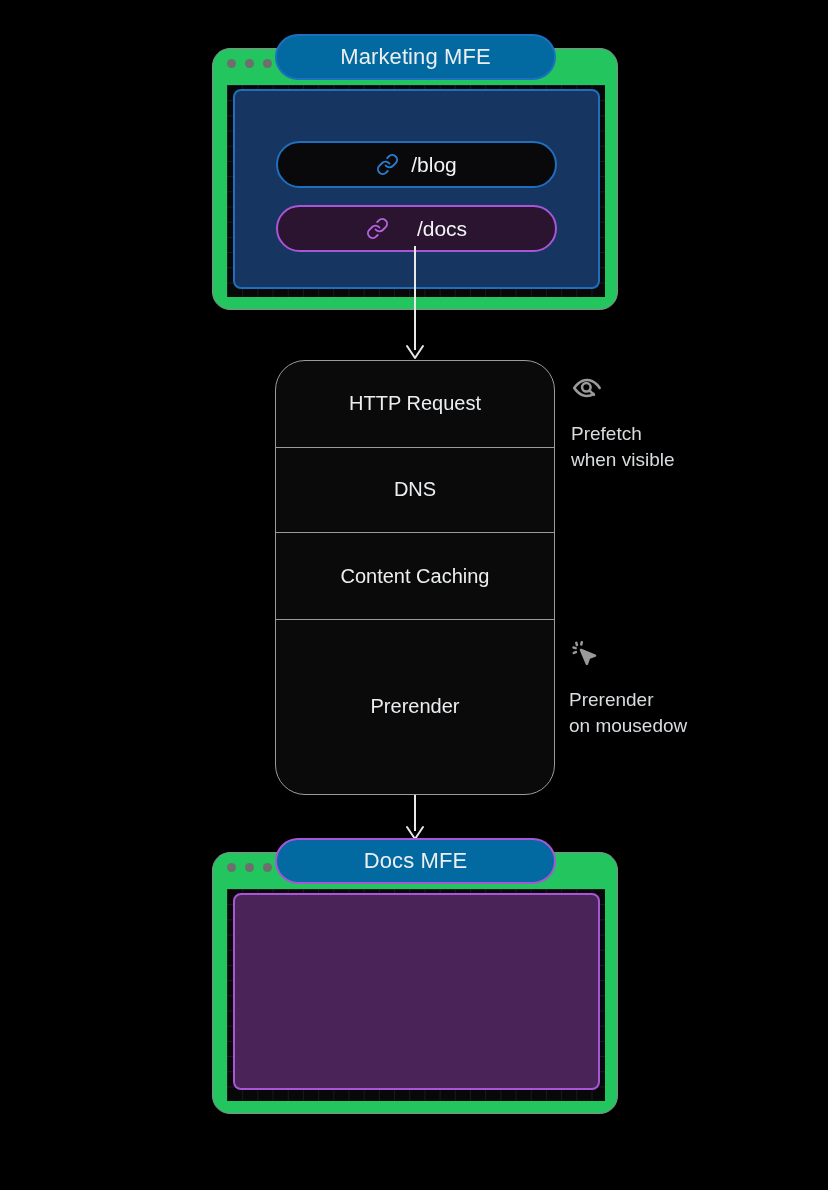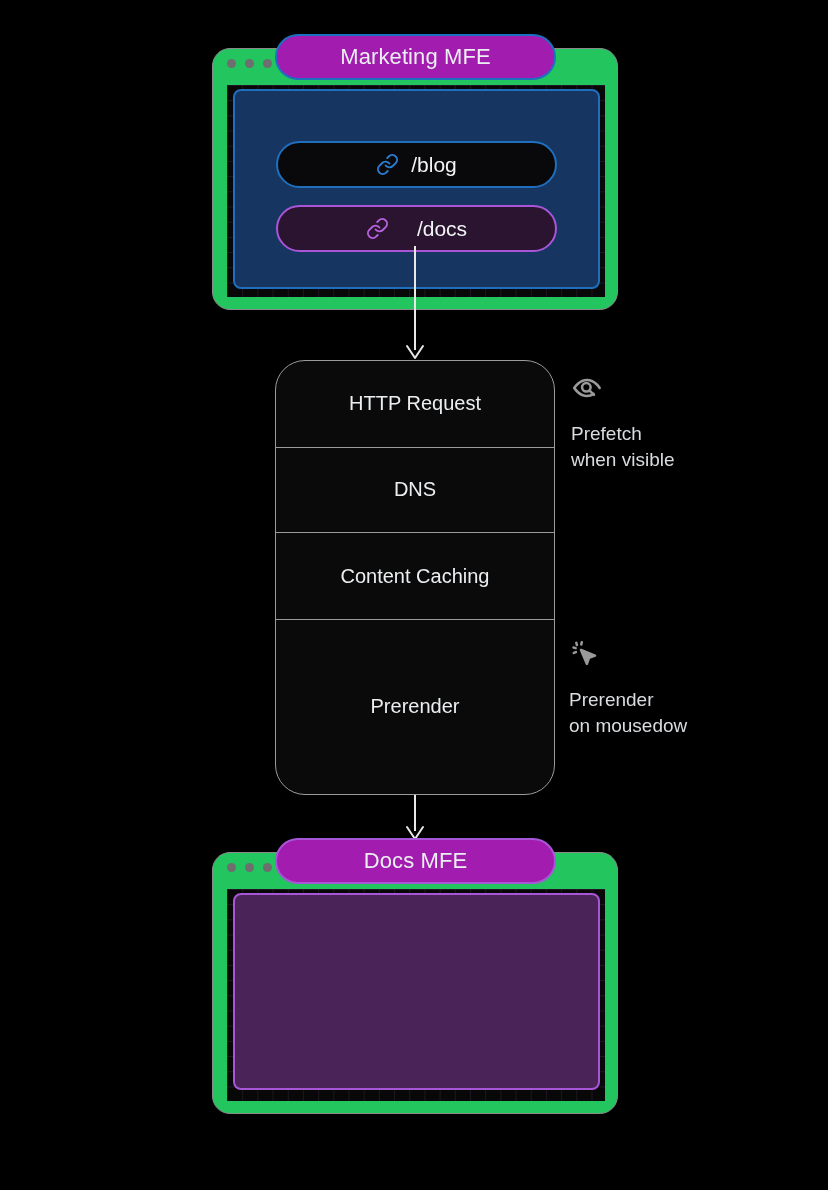--- a/index.html
+++ b/index.html
@@ -29,21 +29,21 @@
     background-image:
       linear-gradient(to right, rgba(120,70,130,0.22) 1px, transparent 1px),
       linear-gradient(to bottom, rgba(120,70,130,0.22) 1px, transparent 1px);
     background-size: 15.2px 15.2px;
   }
 
   
   .title-pill {
     position: absolute;
     display: flex; align-items: center; justify-content: center;
-    background: #a21caf;
+    background: #0369a1;
     border-radius: 999px;
     font-size: 22px;
     color: #eceff1;
     letter-spacing: .1px;
     z-index: 6;
   }
   .pill-blue   { border: 2px solid #1d6fc0; }
   .pill-purple { border: 2px solid #a855d8; }
 
   

